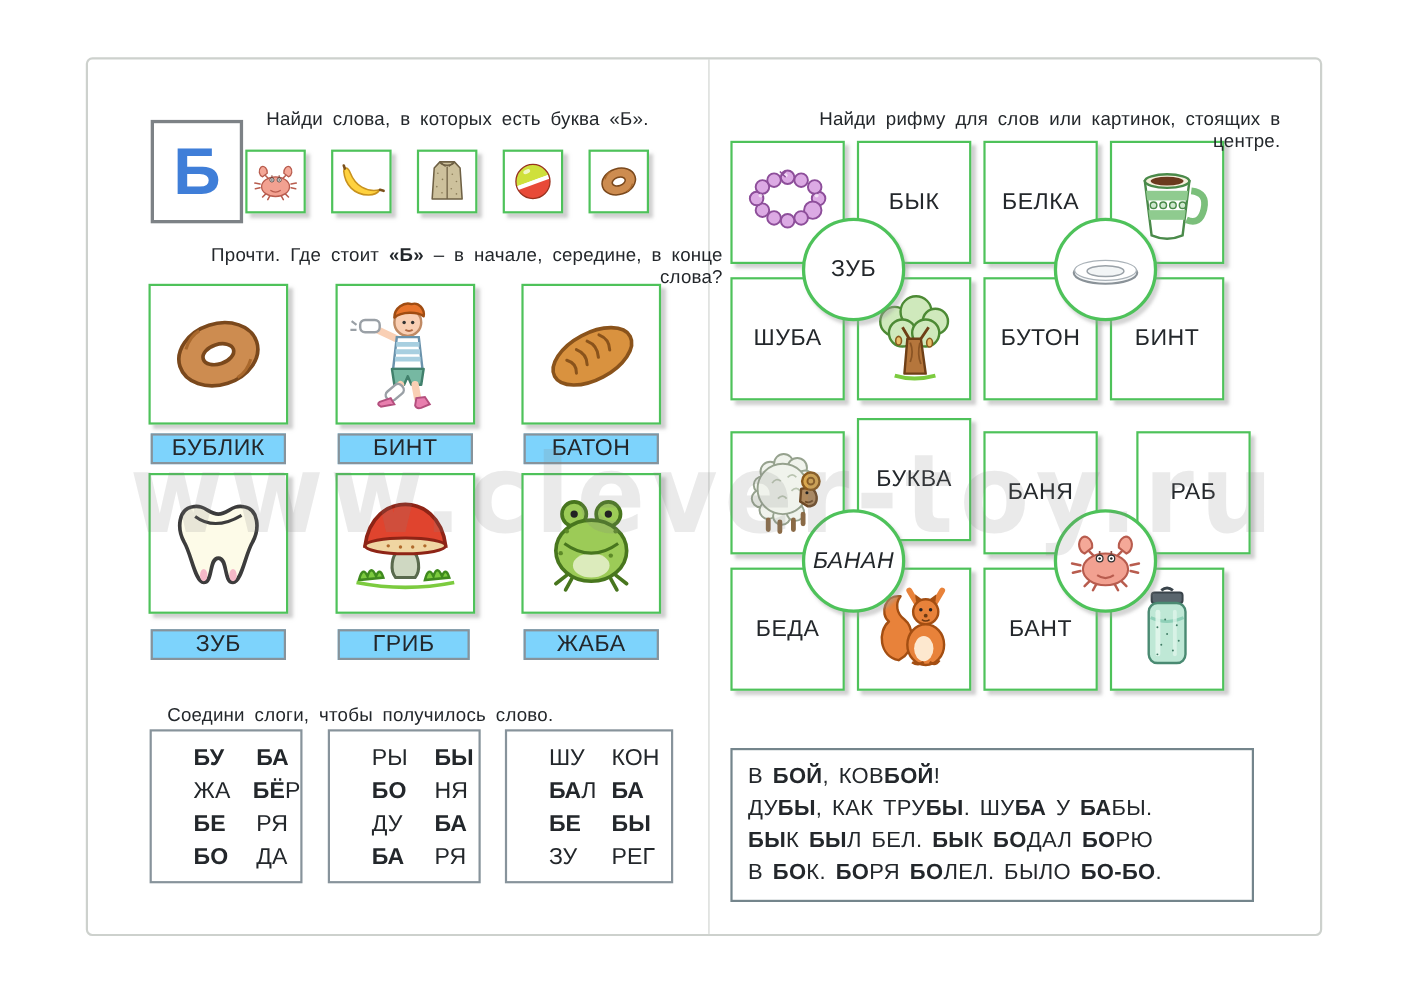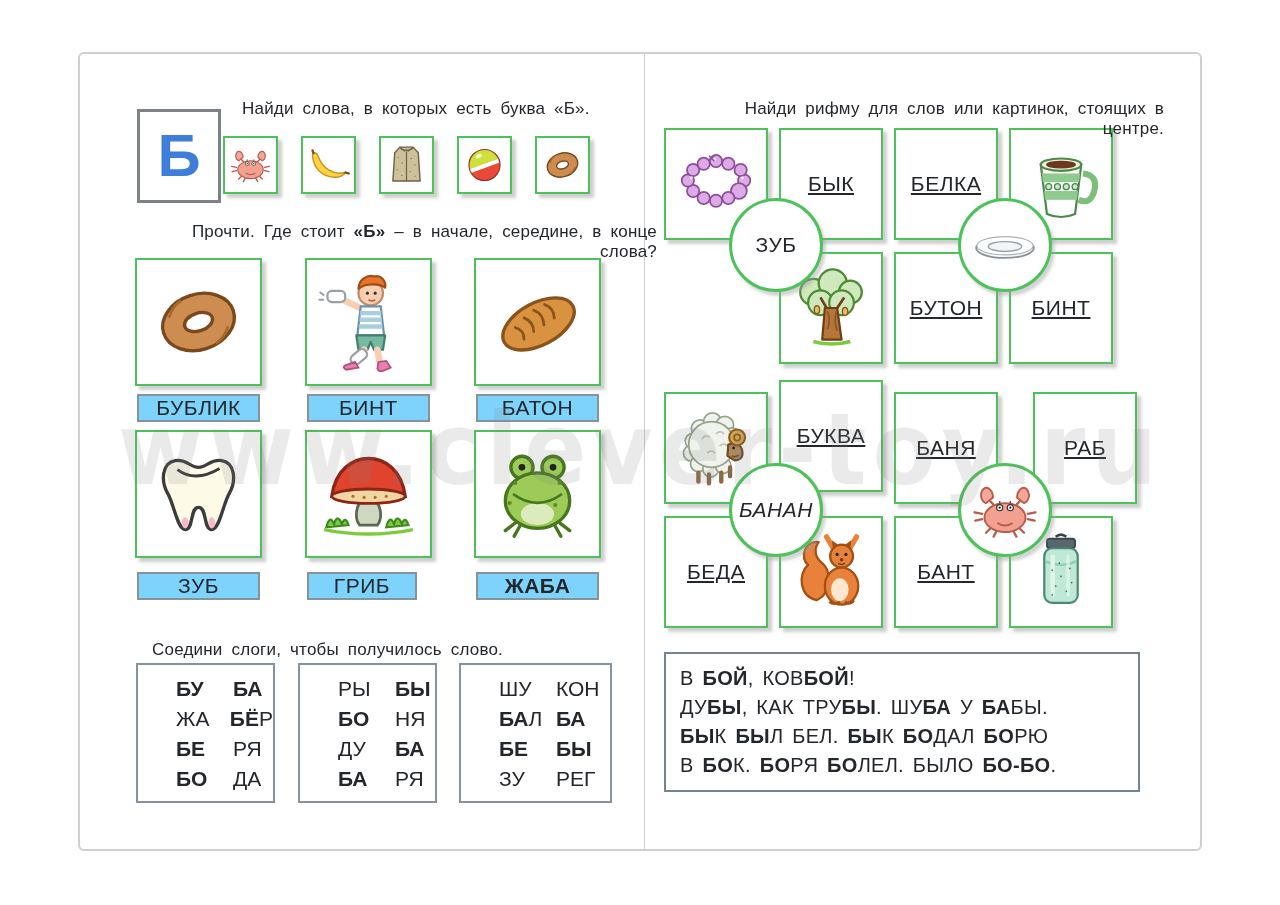--- a/index.html
+++ b/index.html
@@ -10,34 +10,34 @@
   .divider{position:absolute;left:644px;top:54px;width:1px;height:795px;background:var(--framegray,#d4d8d4);}
   .instr{position:absolute;font-size:17px;word-spacing:4px;letter-spacing:.2px;z-index:2;text-align:right;}
   .b{font-weight:bold;}
   #letter-tile{position:absolute;left:137px;top:109px;width:78px;height:88px;background:#fff;
                border:3px solid #7d8286;display:flex;align-items:center;justify-content:center;z-index:2;}
   #letter-tile span{font-size:60px;font-weight:bold;color:var(--blue,#3f7ed8);line-height:1;}
   .pic-box{position:absolute;background:#fff;border:2px solid var(--green,#4ec25a);box-sizing:border-box;
            box-shadow:4px 4px 3px rgba(160,160,160,.5);display:flex;align-items:center;justify-content:center;
            padding:2px;z-index:1;}
   .card{position:absolute;background:#fff;border:2px solid var(--green,#4ec25a);box-sizing:border-box;
-        box-shadow:4px 4px 3px rgba(160,160,160,.5);display:flex;align-items:center;justify-content:center;z-index:1;text-decoration:underline;}
+        box-shadow:4px 4px 3px rgba(160,160,160,.5);display:flex;align-items:center;justify-content:center;z-index:1;}
   .card.with-icon{padding:6px;}
   .word-label{font-size:21px;letter-spacing:.5px;color:var(--text,#23272b);white-space:nowrap;}
   .label-box{position:absolute;background:#7dd3fc;border:2px solid var(--boxgray,#87939b);box-sizing:border-box;
              display:flex;align-items:center;justify-content:center;z-index:2;}
   .syl-box{position:absolute;background:#fff;border:2px solid var(--boxgray,#87939b);box-sizing:border-box;
            padding-top:9px;z-index:2;}
   .syl-row{display:flex;margin-left:14px;height:30px;align-items:center;font-size:21px;}
   .syl-left{display:inline-block;width:57px;margin-left:24px;}
   .rhyme-circle{position:absolute;width:94px;height:94px;border-radius:50%;background:#fff;box-sizing:border-box;
                 border:3px solid var(--green,#4ec25a);display:flex;align-items:center;justify-content:center;
                 box-shadow:3px 4px 3px rgba(160,160,160,.45);z-index:3;}
   .rhyme-circle .icon{width:76px;height:76px;}
-  #reading-box{position:absolute;left:664px;top:652px;width:476px;height:140px;box-sizing:border-box;
+  #reading-box{position:absolute;left:664px;top:680px;width:476px;height:140px;box-sizing:border-box;
                background:#fff;border:2px solid #74858c;padding:10px 14px;z-index:2;}
   .read-line{height:29px;line-height:29px;font-size:20px;letter-spacing:.3px;word-spacing:3px;white-space:nowrap;}
   .icon{width:100%;height:100%;display:block;}
   .icon svg{width:100%;height:100%;display:block;}
   #watermark{position:absolute;left:118px;top:396px;width:1110px;font-size:92px;font-weight:bold;
              letter-spacing:6px;color:rgba(128,132,128,.17);white-space:nowrap;z-index:6;
              pointer-events:none;font-family:"DejaVu Sans",sans-serif;transform:scaleY(1.08);}
 </style>
 </head>
 <body>
@@ -217,21 +217,21 @@
             <circle cx="46" cy="53" r="1.4"></circle>
             <circle cx="56" cy="53" r="1.4"></circle>
             <circle cx="66" cy="52" r="1.4"></circle>
           </g>
           <path d="M12 80q3-12 7-3 3-10 7 0 3-8 6 1z" fill="#7ccb3f" stroke="#3f8a1e" stroke-width="2"></path>
           <path d="M66 80q3-12 7-3 3-10 7 0 3-8 6 1z" fill="#7ccb3f" stroke="#3f8a1e" stroke-width="2"></path>
           <path d="M10 82q40 8 80 0" fill="none" stroke="#7ccb3f" stroke-width="3"></path>
         </svg>
       </div>
     </div>
-    <div class="label-box" style="left: 307px; top: 572px; width: 110px; height: 28px;">
+    <div class="label-box" style="left: 307px; top: 572px; width: 120px; height: 28px;">
       <span class="word-label">ГРИБ</span>
     </div>
     <div class="card with-icon" style="left: 474px; top: 430px; width: 127px; height: 128px;">
       <div class="icon">
         <svg viewBox="0 0 100 100">
           <circle cx="36" cy="26" r="10" fill="#9ccb57" stroke="#48761e" stroke-width="3"></circle>
           <circle cx="64" cy="26" r="10" fill="#9ccb57" stroke="#48761e" stroke-width="3"></circle>
           <circle cx="36" cy="26" r="3" fill="#222"></circle>
           <circle cx="64" cy="26" r="3" fill="#222"></circle>
           <ellipse cx="50" cy="56" rx="29" ry="25" fill="#9ccb57" stroke="#48761e" stroke-width="3"></ellipse>
@@ -240,21 +240,21 @@
           <g fill="#5d8a28">
             <circle cx="30" cy="40" r="1.8"></circle>
             <circle cx="70" cy="40" r="1.8"></circle>
             <circle cx="66" cy="60" r="1.8"></circle>
             <circle cx="25" cy="58" r="1.8"></circle>
           </g>
           <path d="M30 76l-9 7M34 79l-5 9M70 76l9 7M66 79l5 9" stroke="#48761e" stroke-width="3" stroke-linecap="round" fill="none"></path>
         </svg>
       </div>
     </div>
-    <div class="label-box" style="left: 476px; top: 572px; width: 123px; height: 28px; font-weight: bold;">
+    <div class="label-box" style="left: 476px; top: 572px; width: 123px; height: 28px;">
       <span class="word-label">ЖАБА</span>
     </div>
     <div class="syl-box" style="left: 136px; top: 663px; width: 139px; height: 140px;">
       <div class="syl-row">
         <span class="syl-left"><span class="b">БУ</span></span>
         <span><span class="b">БА</span></span>
       </div>
       <div class="syl-row">
         <span class="syl-left"><span>ЖА</span></span>
         <span><span class="b">БЁ</span><span>Р</span></span>
@@ -354,20 +354,23 @@
               <circle cx="46" cy="53" r="3.4"></circle>
               <circle cx="56" cy="53" r="3.4"></circle>
               <circle cx="66" cy="53" r="3.4"></circle>
             </g>
           </g>
           <ellipse cx="50" cy="28" rx="23" ry="7" fill="#f6efdc" stroke="#4a8a4a" stroke-width="2.5"></ellipse>
           <ellipse cx="50" cy="28" rx="17" ry="4.5" fill="#6b3a1e"></ellipse>
         </svg>
       </div>
     </div>
+    <div class="card" style="left: 664px; top: 252px; width: 104px; height: 112px;">
+      <span class="word-label">ШУБА</span>
+    </div>
     <div class="card with-icon" style="left: 779px; top: 252px; width: 104px; height: 112px;">
       <div class="icon">
         <svg viewBox="0 0 100 100">
           <g fill="#cfe9bc" stroke="#4c8a34" stroke-width="2.5" stroke-linejoin="round">
             <circle cx="30" cy="32" r="15"></circle>
             <circle cx="52" cy="22" r="16"></circle>
             <circle cx="72" cy="32" r="13"></circle>
             <circle cx="38" cy="44" r="14"></circle>
             <circle cx="62" cy="44" r="14"></circle>
           </g>

